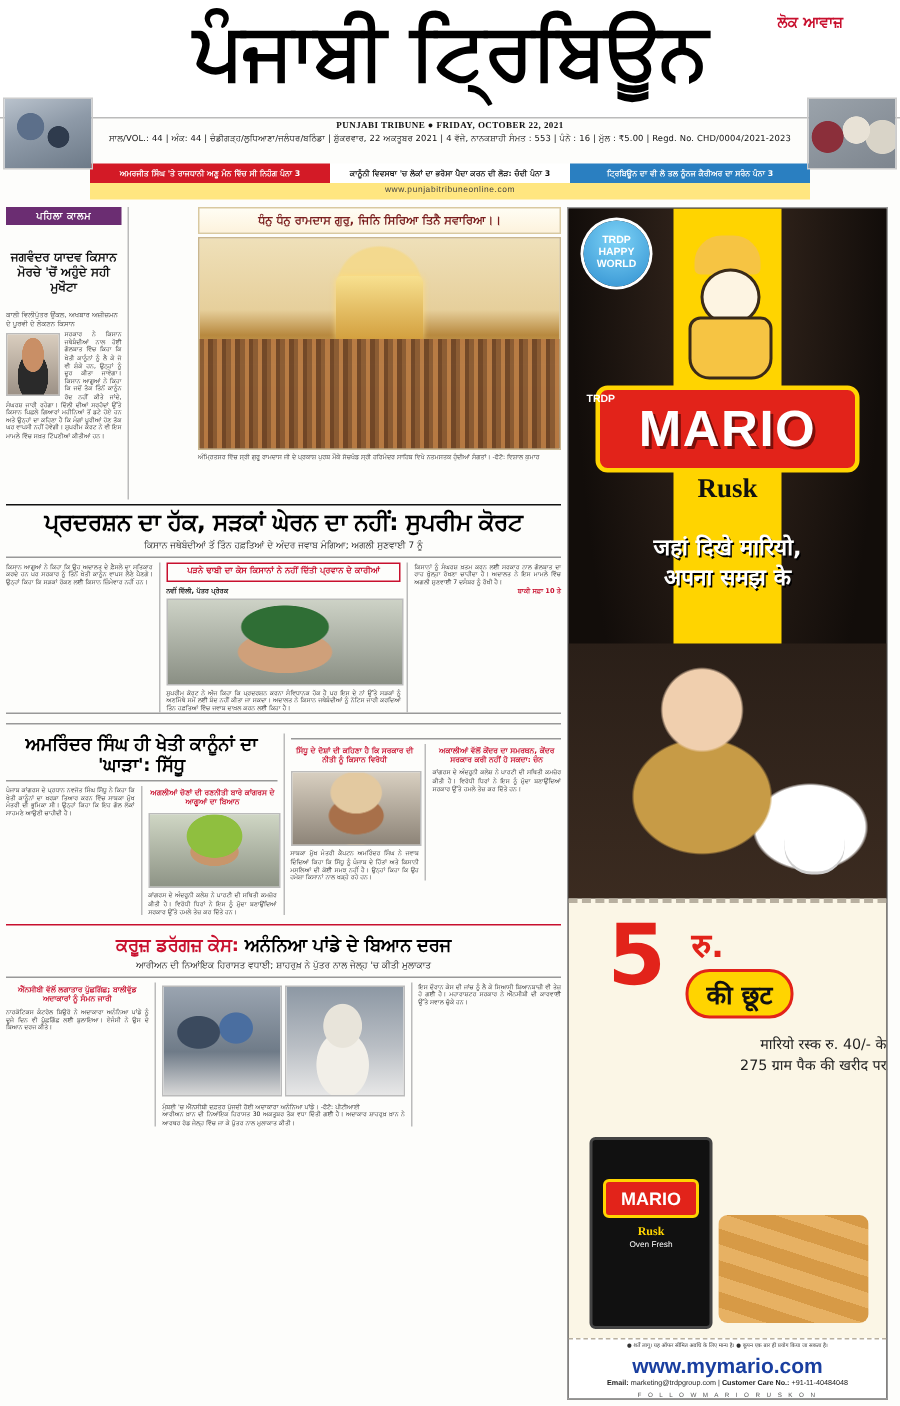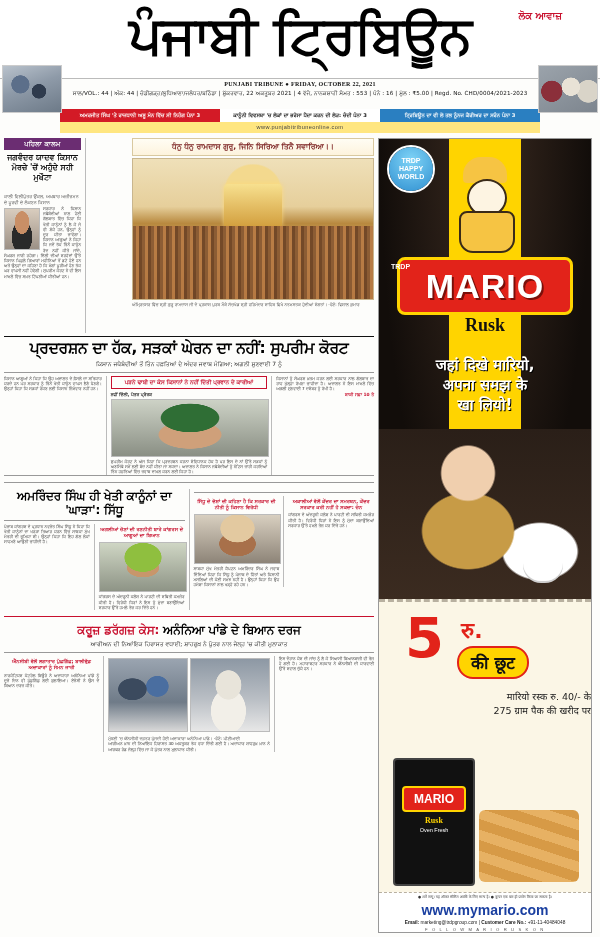--- a/index.html
+++ b/index.html
@@ -71,21 +71,21 @@
   
   .content{display:flex;padding:5px 4px 0 4px;gap:4px;height:800px;box-sizing:border-box;}
   .newscols{width:370px;display:flex;flex-direction:column;gap:3px;}
   .adcol{width:216px;}
 
   
   .topzone{display:flex;gap:4px;height:195px;}
   .colA{width:82px;border-right:1px solid #bbb;padding-right:4px;box-sizing:border-box;}
   .pillarhead{
     background:#6b2d72;color:#fff;text-align:center;font-size:6.5px;font-weight:bold;
-    font-family:"DejaVu Sans", sans-serif;padding:2px 0;margin-bottom:3px;letter-spacing:.4px;
+    font-family:"DejaVu Sans", sans-serif;padding:2px 0;margin-bottom:17px;letter-spacing:.4px;
   }
   .col-head{
     font-family:"DejaVu Sans", sans-serif;font-weight:bold;font-size:8px;line-height:10px;
     color:#111;margin-bottom:11px;text-align:center;
   }
   .byline{font-size:4.6px;color:#444;line-height:6px;font-family:"DejaVu Sans", sans-serif;}
   .authorimg{width:34px;height:40px;float:left;margin:2px 3px 1px 0;border:1px solid #bbb;}
   .face-a{width:100%;height:100%;
     background:
       radial-gradient(ellipse at 50% 34%,#c98f66 0 30%,transparent 31%),
@@ -418,21 +418,20 @@
               <div class="body"></div>
           </div>
           <div class="trdp">TRDP</div>
           <div class="mario-logo">
             <span class="txt">MARIO</span>
           </div>
           <div class="rusk">Rusk</div>
           <div class="hindi-tag">
             <div>जहां दिखे मारियो,</div>
             <div>अपना समझ के</div>
-            <div>खा लियो!</div>
           </div>
           <div class="lady">
             <div class="cup"></div>
           </div>
         </div>
 
         <div class="ad-offer">
           <div class="five">5</div>
           <div class="rupee">रु.</div>
           <div class="chhoot">की छूट</div>

